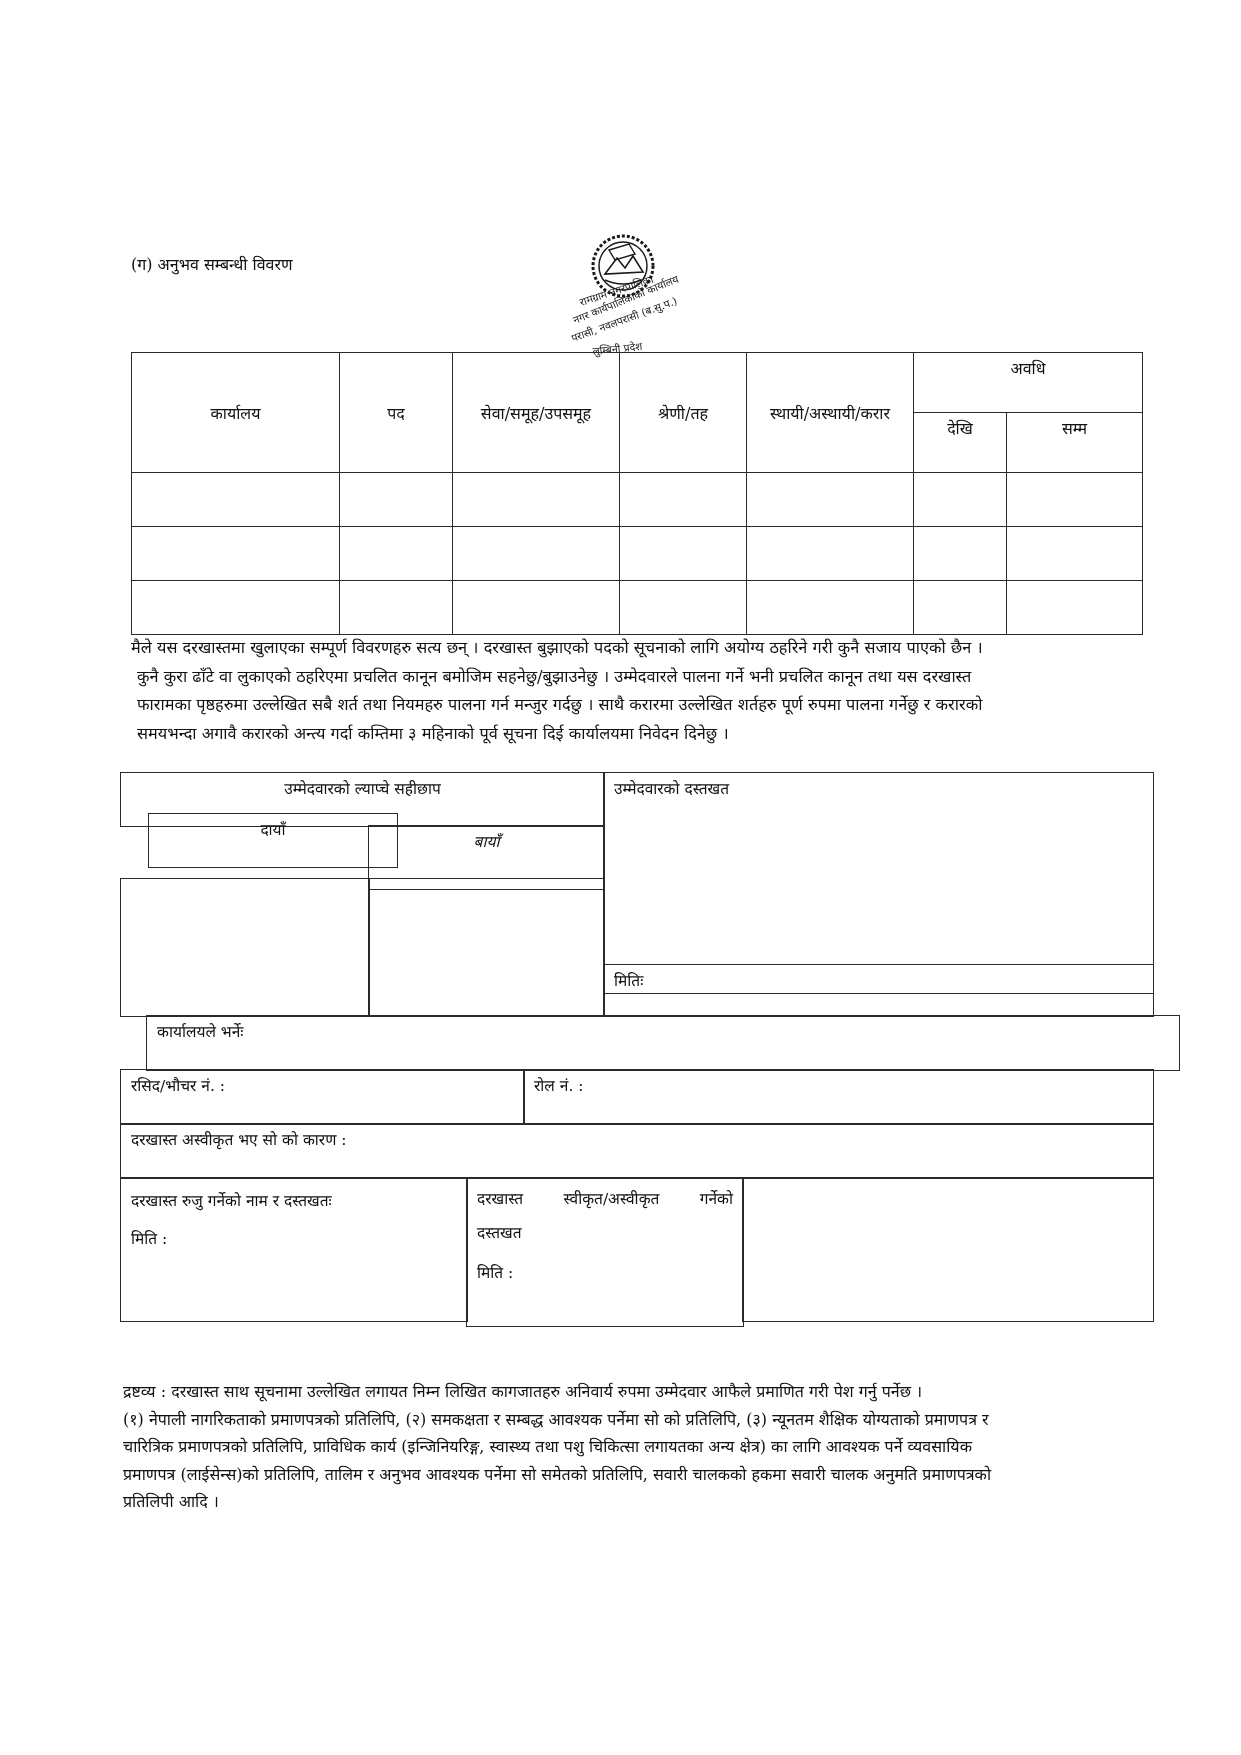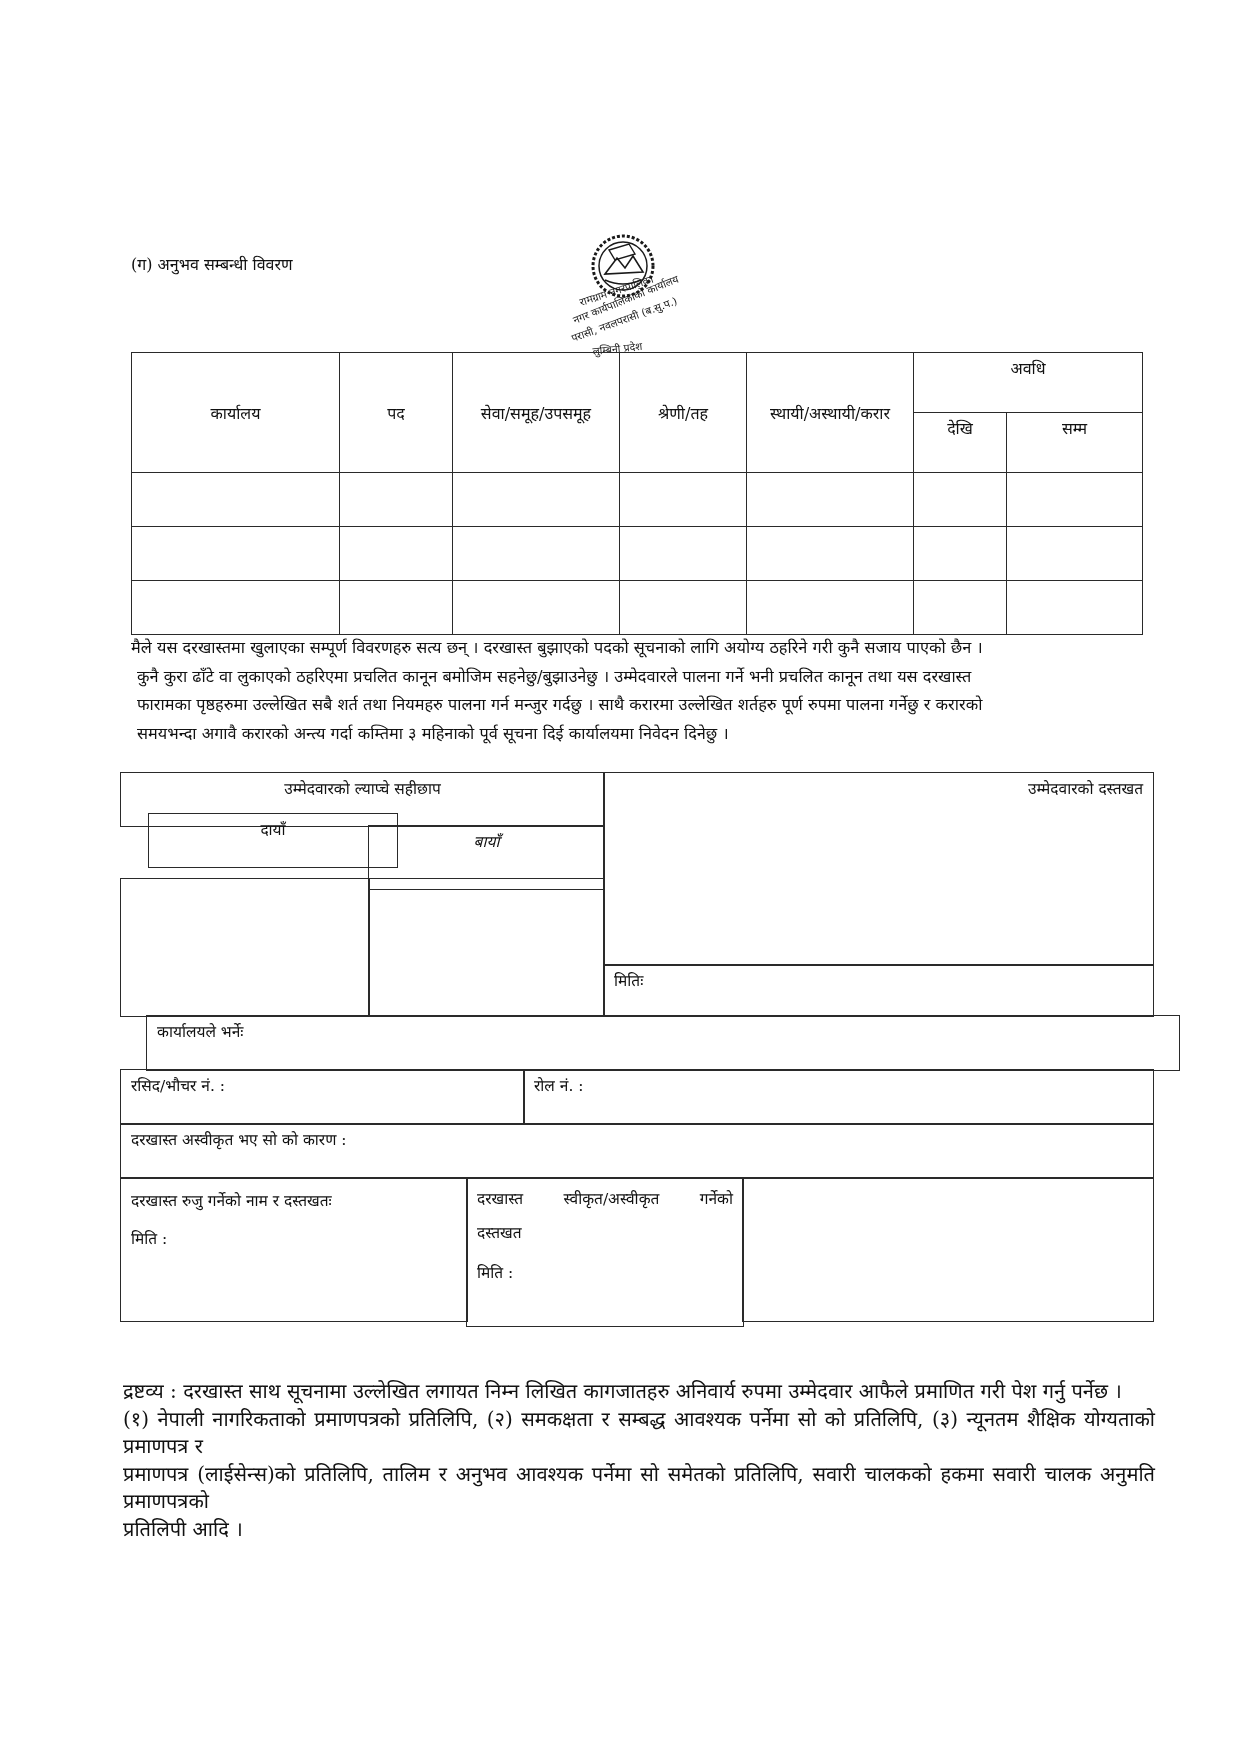--- a/index.html
+++ b/index.html
@@ -39,21 +39,21 @@
   
   .t2 { left: 120px; top: 772px; width: 1034px; height: 550px; }
   .cell {
     position: absolute; box-sizing: border-box;
     border: 1.6px solid #2a2a2a; font-size: 15.5px; padding: 4px 10px;
   }
   .center { text-align: center; }
 
   
   .note {
-    left: 123px; top: 1378px; width: 1032px; font-size: 20px; line-height: 27.5px;
+    left: 123px; top: 1378px; width: 1032px; font-size: 16px; line-height: 27.5px;
     text-align: justify;
   }
   .note span { display: block; }
 </style>
 </head>
 <body>
 
 <div class="abs section-title">(ग) अनुभव सम्बन्धी विवरण</div>
 
 <div class="abs seal">
@@ -133,21 +133,21 @@
 </div>
 
 <div class="abs t2">
 
   <div class="cell center" style="left:0;top:0;width:485px;height:55px;">उम्मेदवारको ल्याप्चे सहीछाप</div>
   <div class="cell center" style="left:0;top:41px;width:250px;height:55px;margin-left:28px;">दायाँ</div>
   <div class="cell center" style="left:248px;top:53px;width:237px;height:65px;font-style:italic;">बायाँ</div>
   <div class="cell" style="left:0;top:106px;width:250px;height:139px;"></div>
   <div class="cell" style="left:248px;top:106px;width:237px;height:139px;"></div>
 
-  <div class="cell" style="left:483px;top:0;width:551px;height:194px;text-align:right;">
+  <div class="cell" style="left:483px;top:0;width:551px;height:222px;">
     <span>उम्मेदवारको दस्तखत</span>
   </div>
   <div class="cell" style="left:483px;top:192px;width:551px;height:53px;">
     <span>मितिः</span>
   </div>
 
   <div class="cell" style="left:0;top:243px;width:1034px;height:56px;margin-left:26px;">
     <span>कार्यालयले भर्नेः</span>
   </div>
   <div class="cell" style="left:403px;top:297px;width:631px;height:56px;">
@@ -167,15 +167,16 @@
     <div style="text-align:justify;text-align-last:justify;">दरखास्त स्वीकृत/अस्वीकृत गर्नेको</div>
     <div>दस्तखत</div>
     <div style="margin-top:6px;">मिति :</div>
   </div>
   <div class="cell" style="left:622px;top:405px;width:412px;height:145px;"></div>
 </div>
 
 <div class="abs note">
   <span>द्रष्टव्य : दरखास्त साथ सूचनामा उल्लेखित लगायत निम्न लिखित कागजातहरु अनिवार्य रुपमा उम्मेदवार आफैले प्रमाणित गरी पेश गर्नु पर्नेछ ।</span>
   <span>(१) नेपाली नागरिकताको प्रमाणपत्रको प्रतिलिपि, (२) समकक्षता र सम्बद्ध आवश्यक पर्नेमा सो को प्रतिलिपि, (३) न्यूनतम शैक्षिक योग्यताको प्रमाणपत्र र</span>
+  <span>चारित्रिक प्रमाणपत्रको प्रतिलिपि, प्राविधिक कार्य (इन्जिनियरिङ्ग, स्वास्थ्य तथा पशु चिकित्सा लगायतका अन्य क्षेत्र) का लागि आवश्यक पर्ने व्यवसायिक</span>
   <span>प्रमाणपत्र (लाईसेन्स)को प्रतिलिपि, तालिम र अनुभव आवश्यक पर्नेमा सो समेतको प्रतिलिपि, सवारी चालकको हकमा सवारी चालक अनुमति प्रमाणपत्रको</span>
   <span>प्रतिलिपी आदि ।</span>
 </div>
 
 </body></html>

